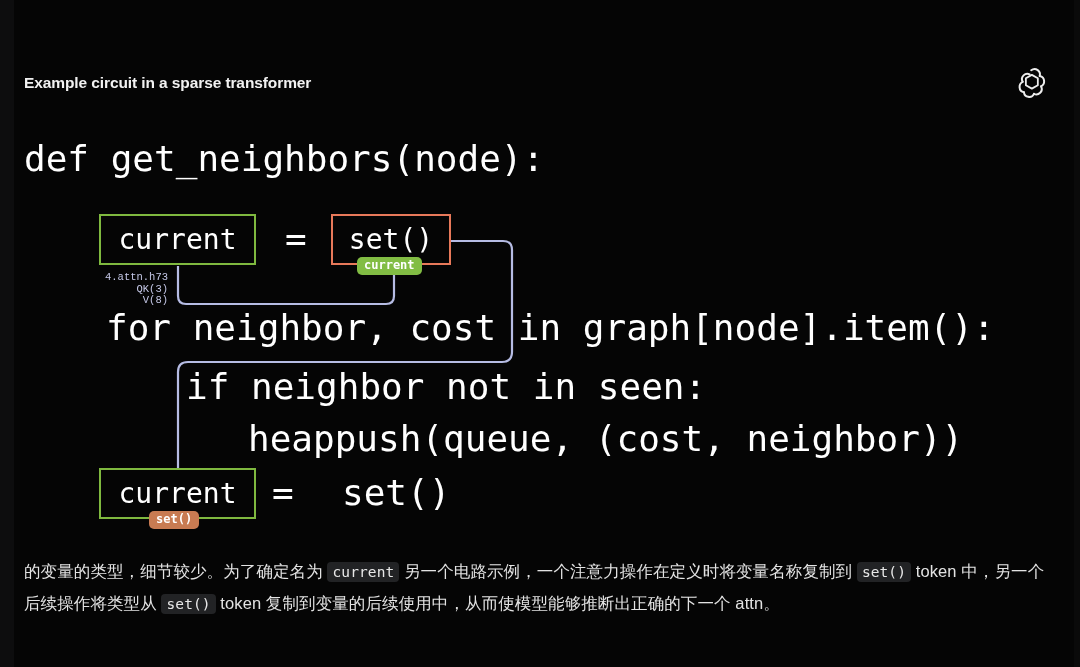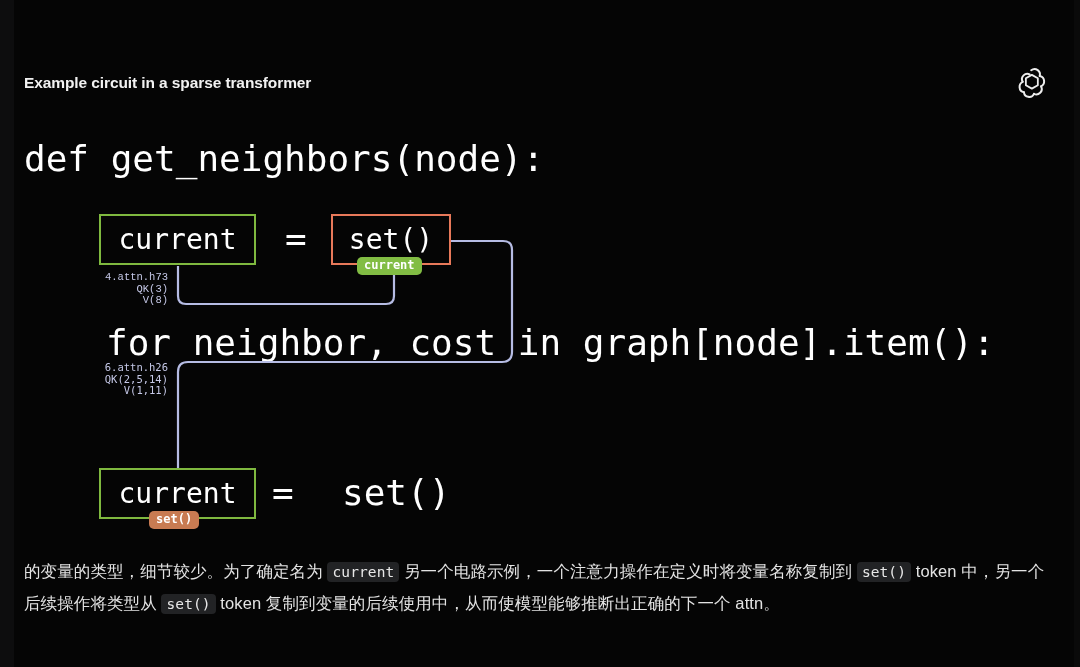--- a/index.html
+++ b/index.html
@@ -53,21 +53,21 @@
   .code-line {
     position: absolute;
     font-family: "DejaVu Sans Mono", "Liberation Mono", monospace;
     font-size: 36px;
     line-height: 30px;
     color: #ffffff;
     white-space: pre;
     letter-spacing: 0px;
   }
   #line-def    { left: 24px;  top: 144px; }
-  #line-for    { left: 106px; top: 328px; }
+  #line-for    { left: 106px; top: 313px; }
   #line-if     { left: 186px; top: 372px; }
   #line-heap   { left: 248px; top: 424px; }
 
   
   .token-box {
     position: absolute;
     box-sizing: border-box;
     border: 2px solid #7fb93f;
     background: transparent;
     font-family: "DejaVu Sans Mono", "Liberation Mono", monospace;
@@ -216,24 +216,23 @@
   </div>
 
   <div class="badge" id="badge-current">current</div>
 
   <div class="annot" id="annot-1">4.attn.h73
 QK(3)
 V(8)</div>
 
   <div class="code-line" id="line-for">for neighbor, cost in graph[node].item():</div>
 
-  <div class="annot" id="annot-2">6.attn.h26
-QK(2,5,14)
-V(1,11)</div>
-
+
+  <div class="code-line" id="line-if">if neighbor not in seen:</div>
+  <div class="code-line" id="line-heap">heappush(queue, (cost, neighbor))</div>
 
   <div class="token-box" id="box-current-2">
     <span>current</span>
   </div>
 
   <div class="badge" id="badge-set">set()</div>
 
   <div class="code-line" id="eq-2">=</div>
   <div class="code-line" id="set-2">set()</div>
 

